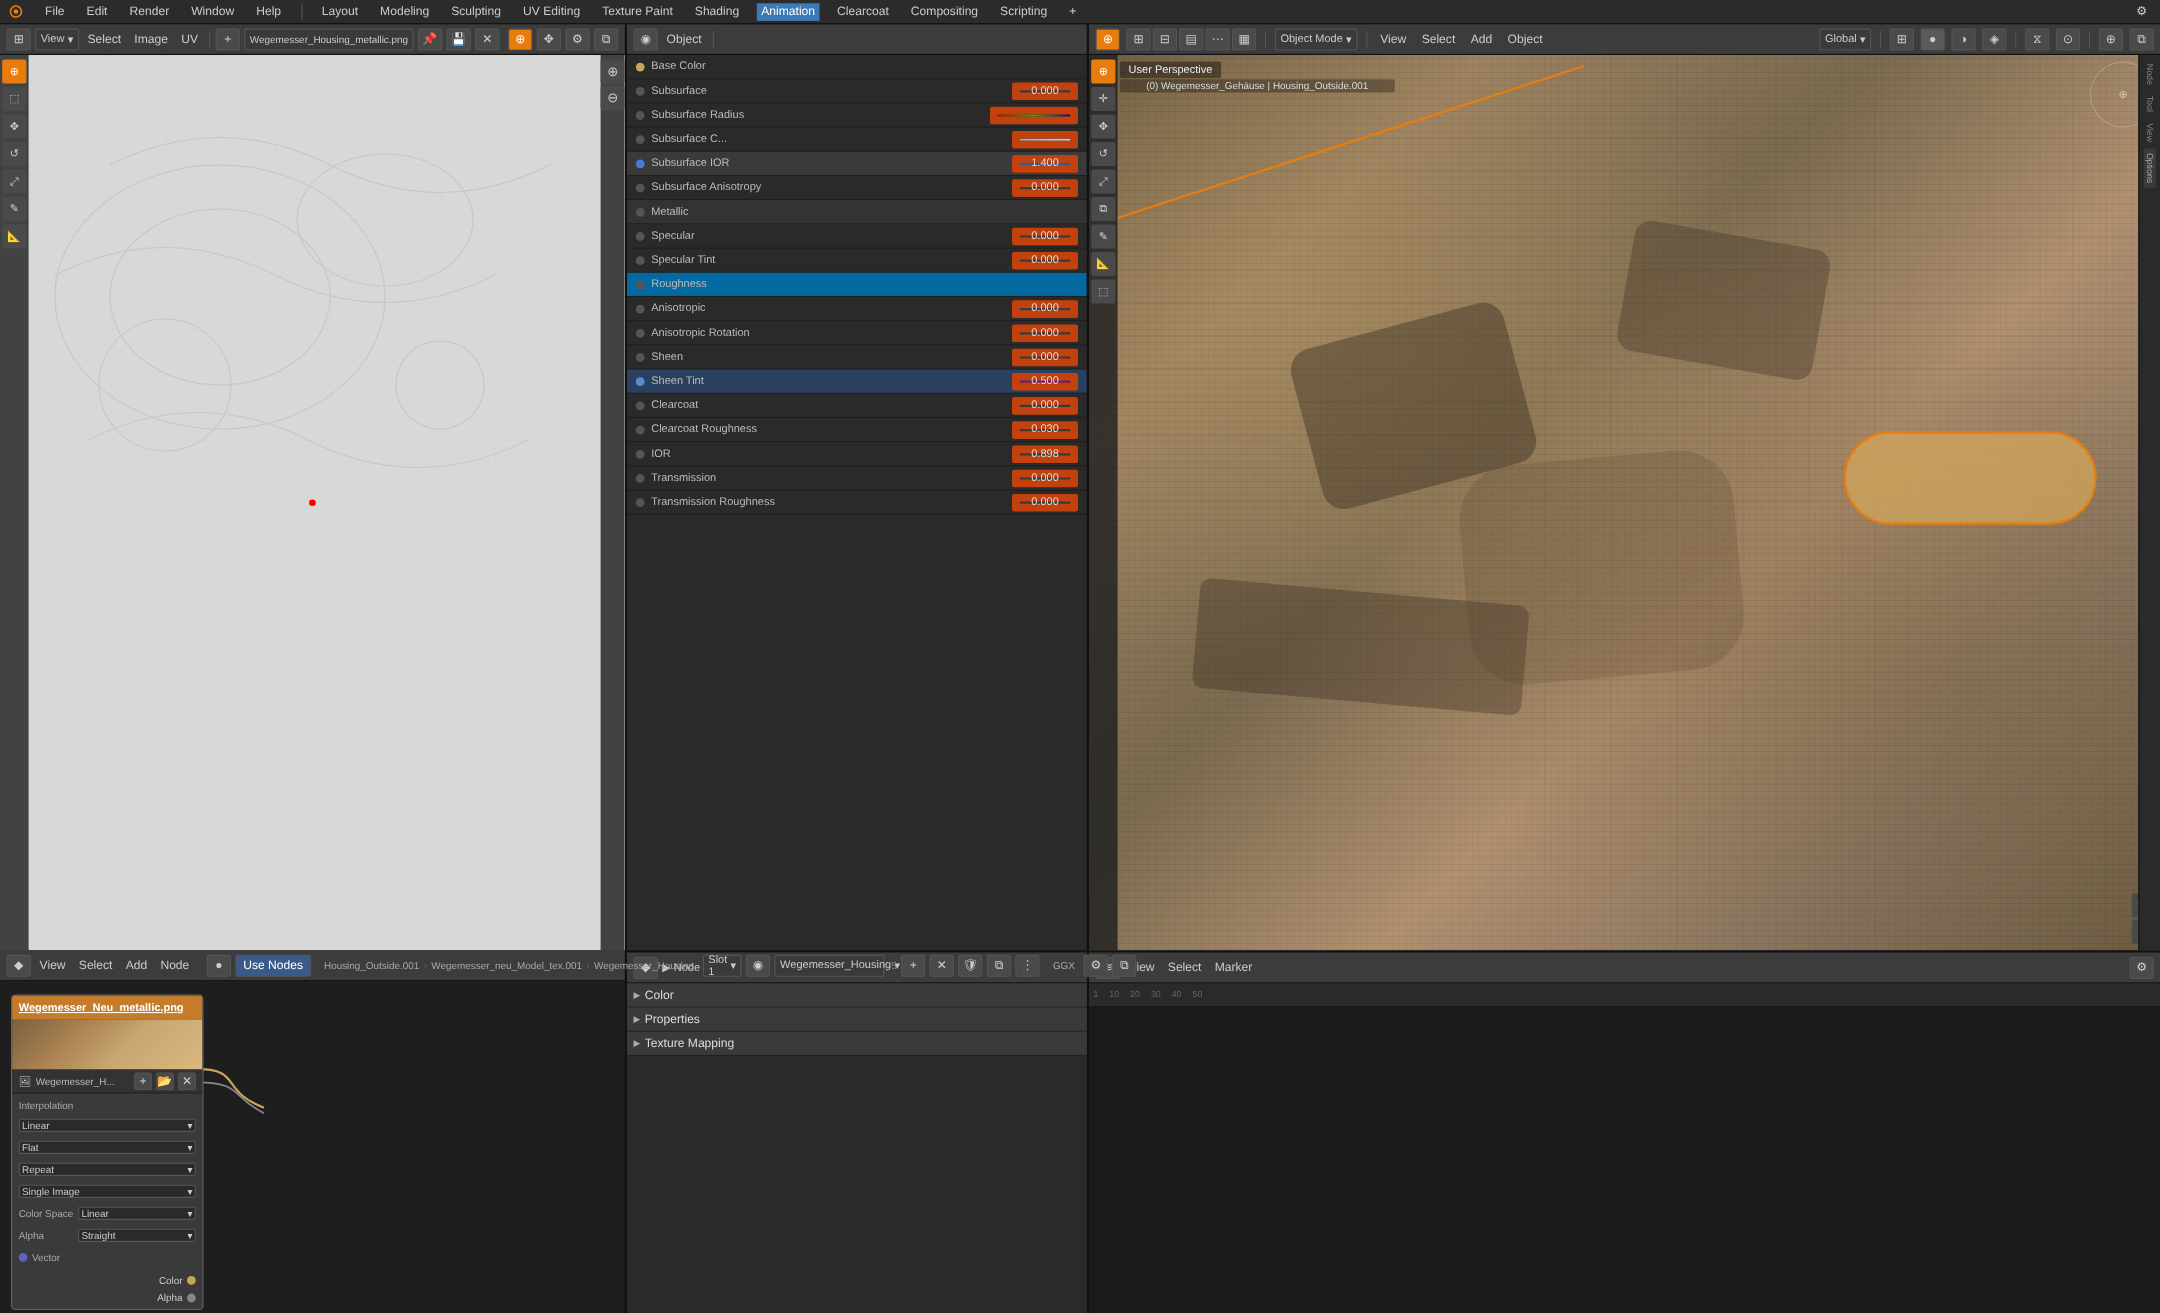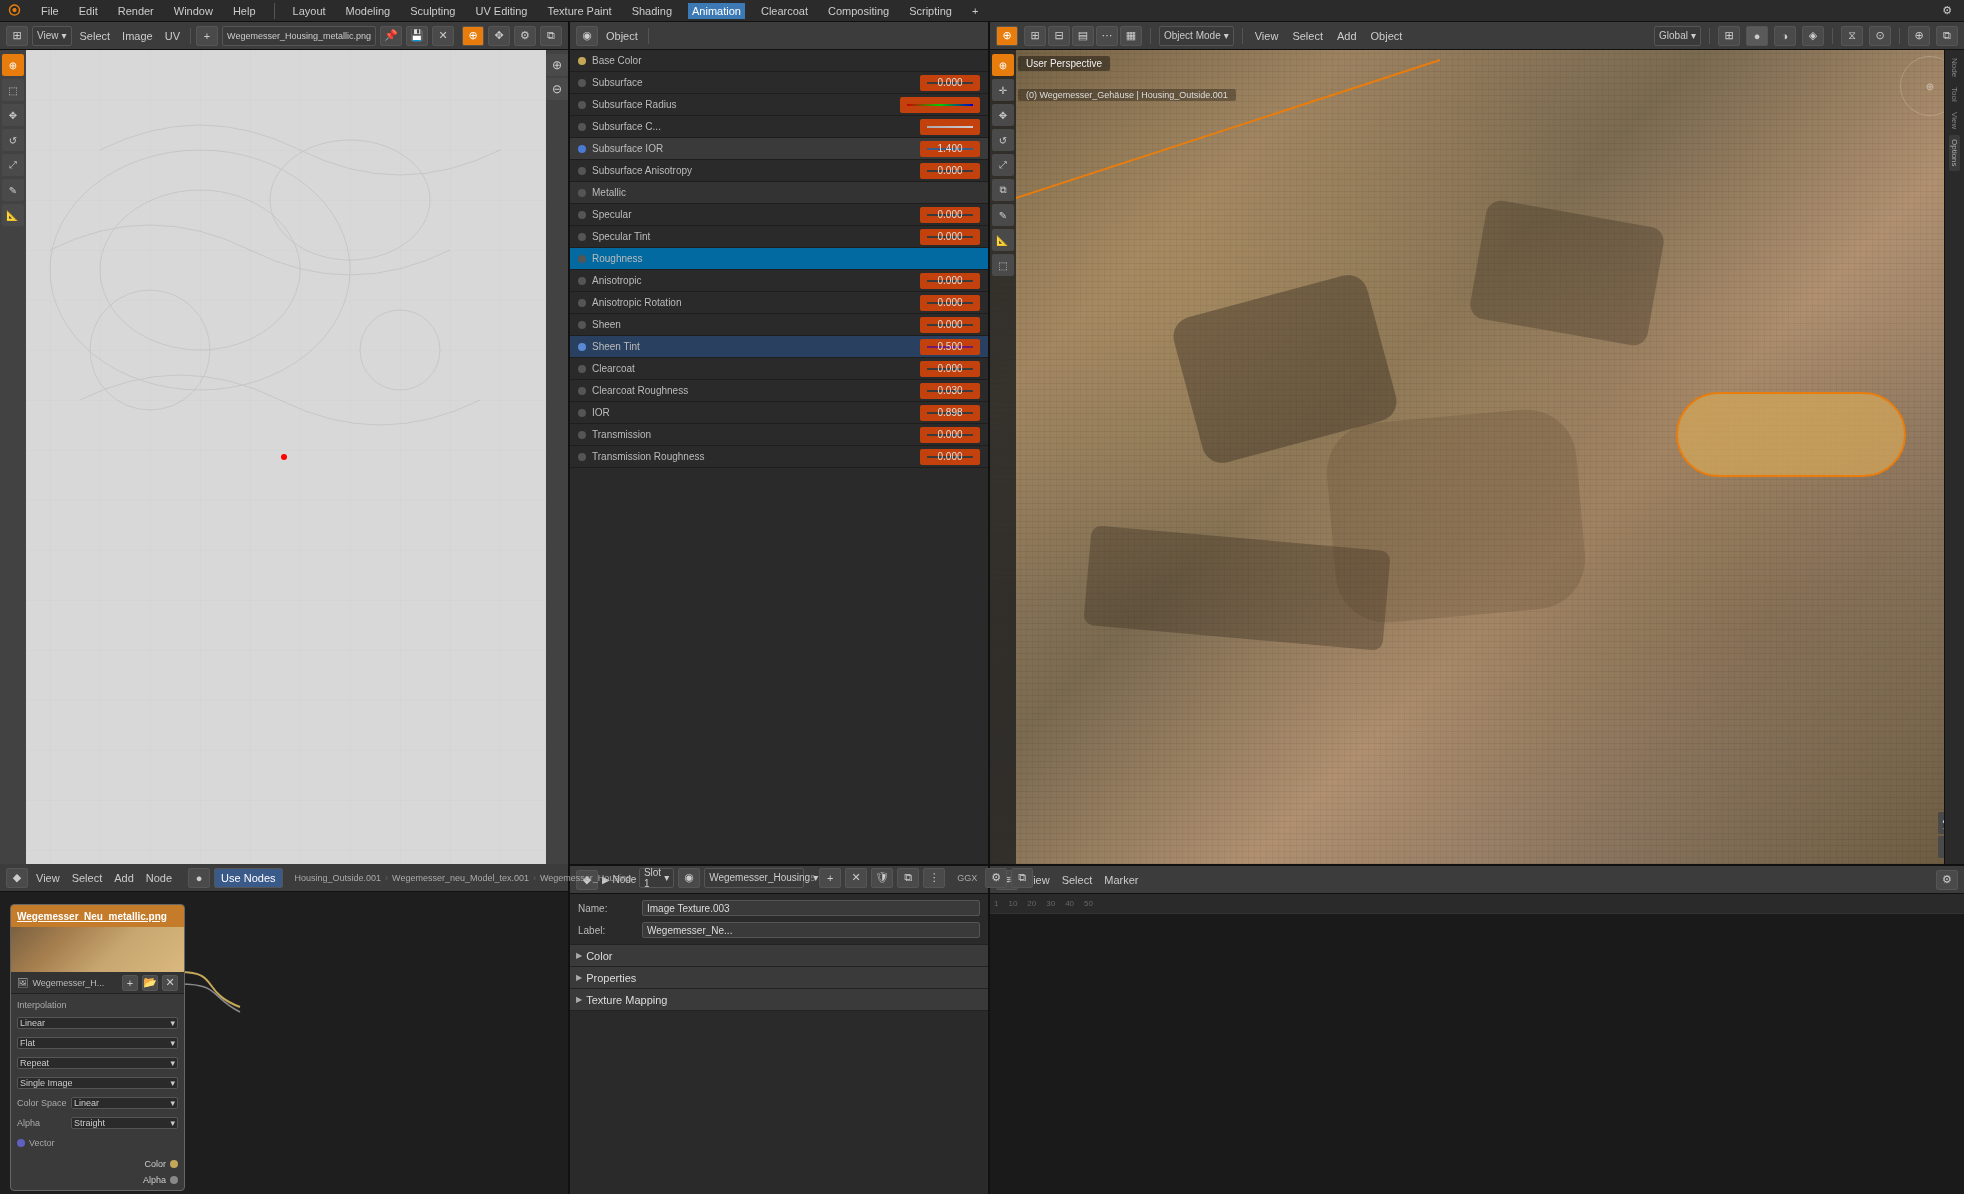--- a/index.html
+++ b/index.html
@@ -714,30 +714,20 @@
       </div>
 
       <div style="height:330px; background:#2a2a2a; border-top:2px solid #111; display:flex; flex-direction:column;">
 
         <div style="height:28px; background:#3c3c3c; display:flex; align-items:center; padding:0 6px; gap:4px; border-bottom:1px solid #111; flex-shrink:0;">
           <div class="icon-btn">◆</div>
           <span style="font-size:10px; color:#ccc;">▶ Node</span>
           <div class="spacer"></div>
         </div>
 
-        <div style="padding:4px 8px; border-bottom:1px solid #222;">
-          <div class="node-field-row" style="border:none; padding:0;">
-            <span class="node-field-label">Name:</span>
-            <div class="node-field-value">Image Texture.003</div>
-          </div>
-          <div class="node-field-row" style="border:none; padding:0; margin-top:2px;">
-            <span class="node-field-label">Label:</span>
-            <div class="node-field-value">Wegemesser_Ne...</div>
-          </div>
-        </div>
 
         <div class="section-header">
           <span class="section-triangle">▶</span>
           <span class="section-label">Color</span>
         </div>
 
         <div class="section-header">
           <span class="section-triangle">▶</span>
           <span class="section-label">Properties</span>
         </div>
@@ -815,21 +805,21 @@
 
             <div style="position:absolute; top:45%; left:35%; width:250px; height:200px; background:rgba(80,60,40,0.2); border-radius:50px; transform:rotate(-5deg);"></div>
 
             <div style="position:absolute; top:42%; right:6%; width:230px; height:85px; border:2.5px solid #e87d0d; border-radius:45px; background:rgba(210,165,90,0.75);"></div>
 
             <svg style="position:absolute; top:0; left:0; width:100%; height:200px;">
               <line x1="20" y1="150" x2="450" y2="10" stroke="#e87d0d" stroke-width="2"></line>
             </svg>
 
             <div style="position:absolute; top:6px; left:28px; background:rgba(0,0,0,0.4); padding:2px 8px; border-radius:2px; font-size:10px; color:#eee;">User Perspective</div>
-            <div style="position:absolute; top:22px; left:28px; background:rgba(0,0,0,0.3); padding:1px 8px; border-radius:2px; font-size:9px; color:#ddd;margin-top:17px;">(0) Wegemesser_Gehäuse | Housing_Outside.001</div>
+            <div style="position:absolute; top:22px; left:28px; background:rgba(0,0,0,0.3); padding:1px 24px; border-radius:2px; font-size:9px; color:#ddd;">(0) Wegemesser_Gehäuse | Housing_Outside.001</div>
           </div>
 
           <div style="position:absolute; left:0; top:0; bottom:0; width:26px; background:rgba(35,35,35,0.85); display:flex; flex-direction:column; align-items:center; padding:4px 0; gap:3px;">
             <div class="tool-icon active" style="background:#e87d0d; color:white;">⊕</div>
             <div class="tool-icon">✛</div>
             <div class="tool-icon">✥</div>
             <div class="tool-icon">↺</div>
             <div class="tool-icon">⤢</div>
             <div class="tool-icon">⧉</div>
             <div class="tool-icon">✎</div>

